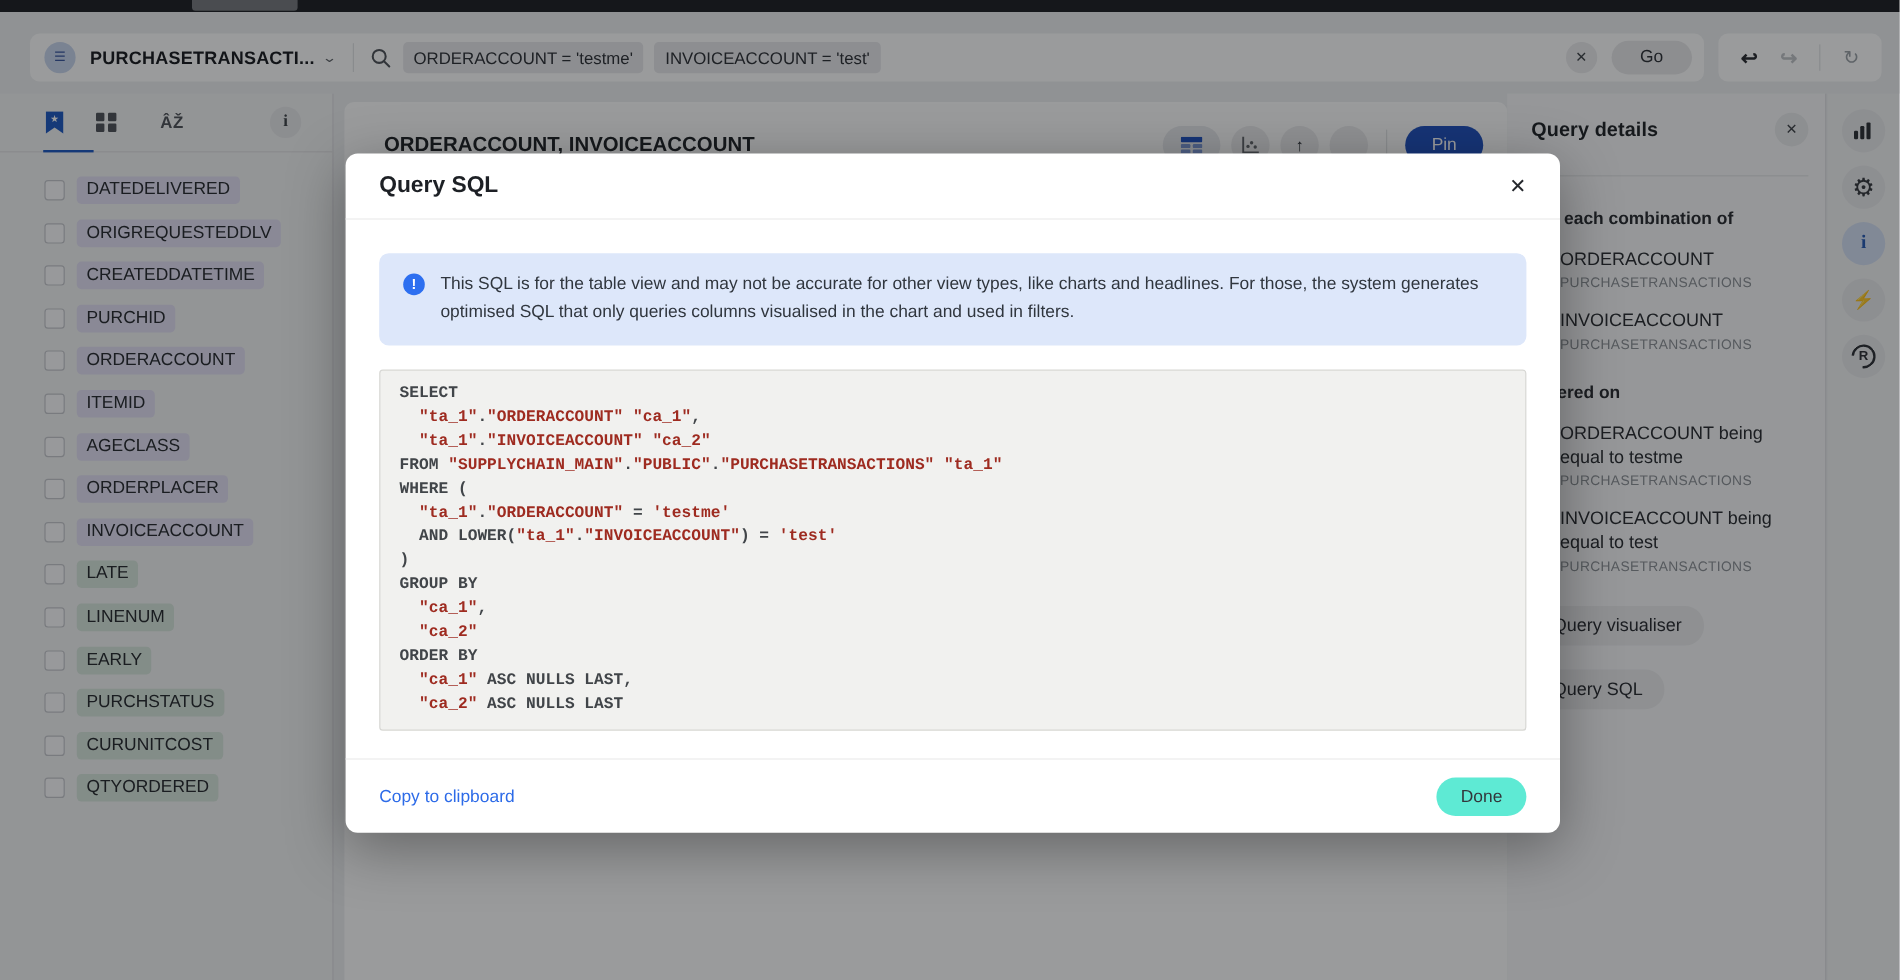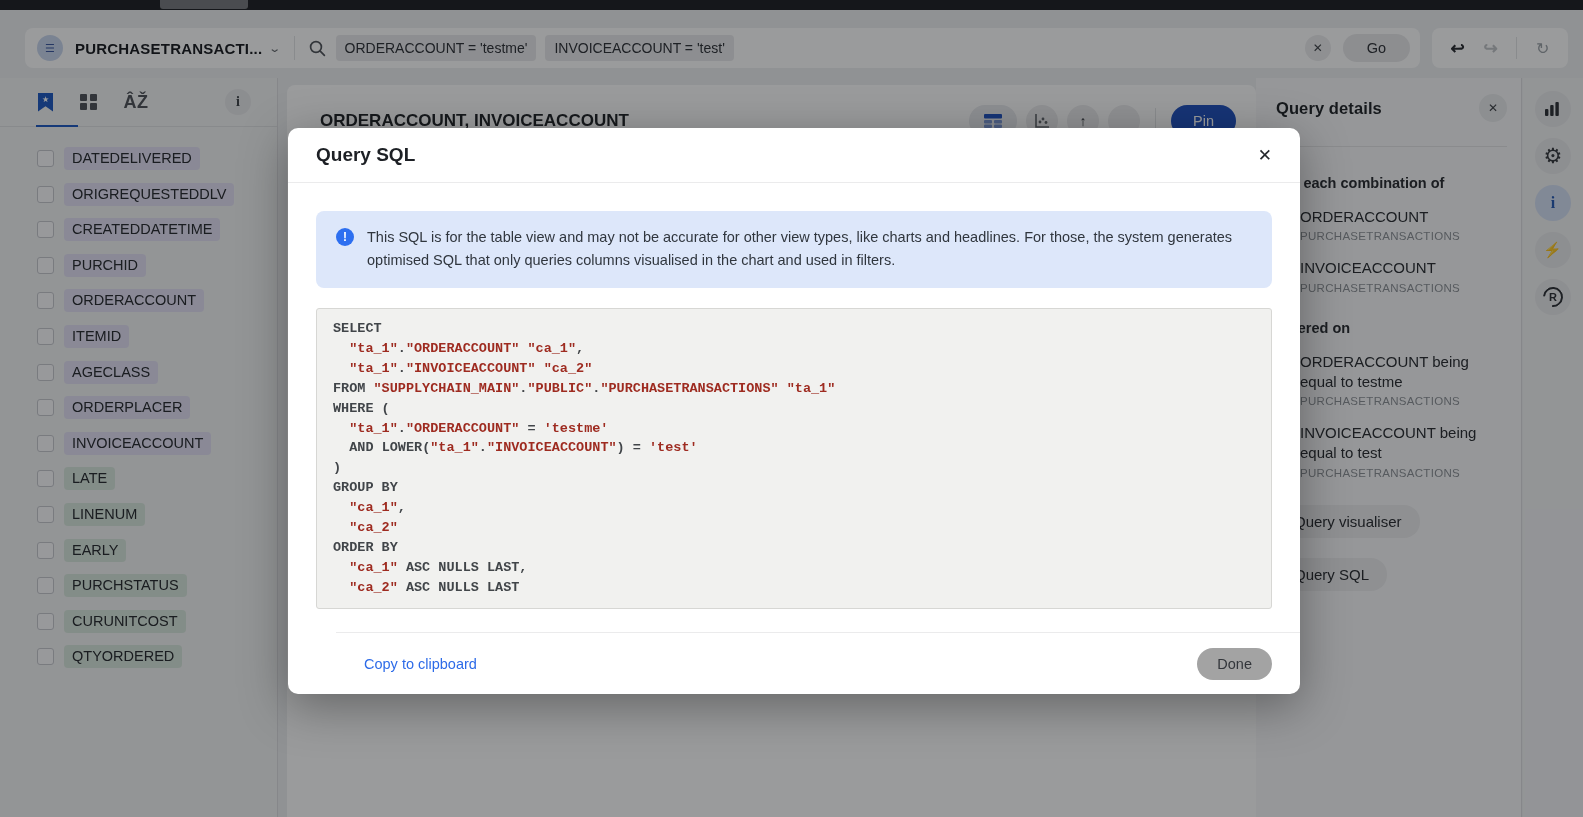--- a/index.html
+++ b/index.html
@@ -26,21 +26,21 @@
   .h-sep { width:1px; height:22px; background:#e2e3e6; }
 
   
   .sidebar { position:absolute; left:0; top:78px; width:278px; height:739px; background:#f3f4f5; border-right:1px solid #dcdde0; z-index:1; }
   .side-tabs { height:49px; border-bottom:1px solid #e1e2e4; display:flex; align-items:center; padding:0 26px 0 38px; position:relative; }
   .tab-underline { position:absolute; left:36px; bottom:-1px; width:42px; height:2.5px; background:#1b57c2; }
   .bm { width:15px; height:19px; background:#1b57c2; clip-path:polygon(0 0,100% 0,100% 100%,50% 72%,0 100%); position:relative; }
   .bm span { position:absolute; left:0; right:0; top:2px; color:#fff; font-size:8px; text-align:center; }
   .grid-ic { display:grid; grid-template-columns:7px 7px; grid-gap:2.5px; margin-left:27px; }
   .grid-ic i { width:7px; height:7px; background:#4c5056; border-radius:1px; }
-  .az-ic { margin-left:27px; font-size:18px; font-weight:bold; color:#4c5056; letter-spacing:.5px; }
+  .az-ic { margin-left:37px; font-size:14px; font-weight:bold; color:#4c5056; letter-spacing:.5px; }
   .tabs-spacer { flex:1; }
   .info-circle { width:26px; height:26px; border-radius:50%; background:#e7e8ea; color:#3c4045; font-family:"Liberation Serif",serif; font-weight:bold; font-size:14px; display:flex; align-items:center; justify-content:center; }
 
   .field-list { padding:19px 0 0 37px; }
   .field-row { display:flex; align-items:center; height:25px; margin-bottom:10.6px; }
   .fl-check { width:17px; height:17px; border:1.5px solid #c6c8cd; border-radius:3px; background:#fcfcfd; flex:none; }
   .pill { margin-left:10px; padding:3px 8px 4px; border-radius:4px; font-size:14.5px; color:#23262b; white-space:nowrap; }
   .pill.dim { background:#e3e0f4; }
   .pill.num { background:#d8e7dc; }
 
@@ -83,23 +83,23 @@
   .m-head { height:55px; display:flex; align-items:center; padding:0 28px; border-bottom:1px solid #ebebec; flex:none; }
   .m-title { font-size:19px; font-weight:bold; color:#1d2025; flex:1; }
   .m-close { font-size:17px; color:#25282d; background:none; border:none; line-height:1; }
   .m-body { padding:28px 28px 0; flex:1; }
   .banner { background:#dde7fa; border-radius:8px; padding:15px 20px; display:flex; gap:13px; }
   .banner-ic { width:18px; height:18px; border-radius:50%; background:#2d6ff0; color:#fff; font-size:12px; font-weight:bold; display:flex; align-items:center; justify-content:center; flex:none; margin-top:2px; }
   .banner-text { font-size:14.5px; color:#30363e; line-height:1.62; max-width:920px; }
   .codeblock { margin-top:20px; background:#f1f1ef; border:1px solid #d7d7d4; border-radius:3px; padding:10px 16px; font-family:"Liberation Mono", monospace; font-weight:bold; font-size:13.5px; line-height:19.9px; white-space:pre; }
   .sql-k, .sql-p { color:#414549; }
   .sql-r { color:#9e2b20; }
-  .m-foot { height:62px; border-top:1px solid #ebebec; display:flex; align-items:center; padding:0 28px; flex:none;margin-left:48px; }
+  .m-foot { height:62px; border-top:1px solid #ebebec; display:flex; align-items:center; padding:0 28px; flex:none; }
   .copy-link { color:#2d6be8; font-size:14.5px; text-decoration:none; flex:1; }
-  .done-btn { background:#a3a3a3; border:none; border-radius:16px; padding:8px 20px; font-size:14.5px; color:#33363b; }
+  .done-btn { background:#5eead4; border:none; border-radius:16px; padding:8px 20px; font-size:14.5px; color:#33363b; }
 
   svg { display:block; }
 </style>
 </head>
 <body>
 
 <div class="top-strip">
   <div class="strip-tab"></div>
 </div>
 

